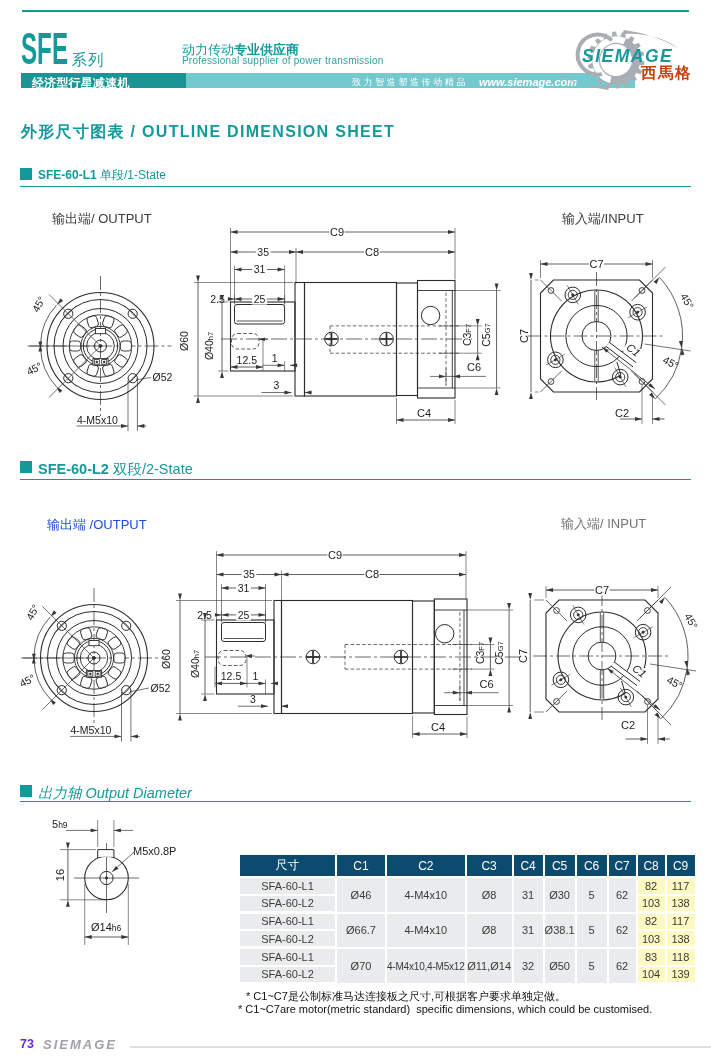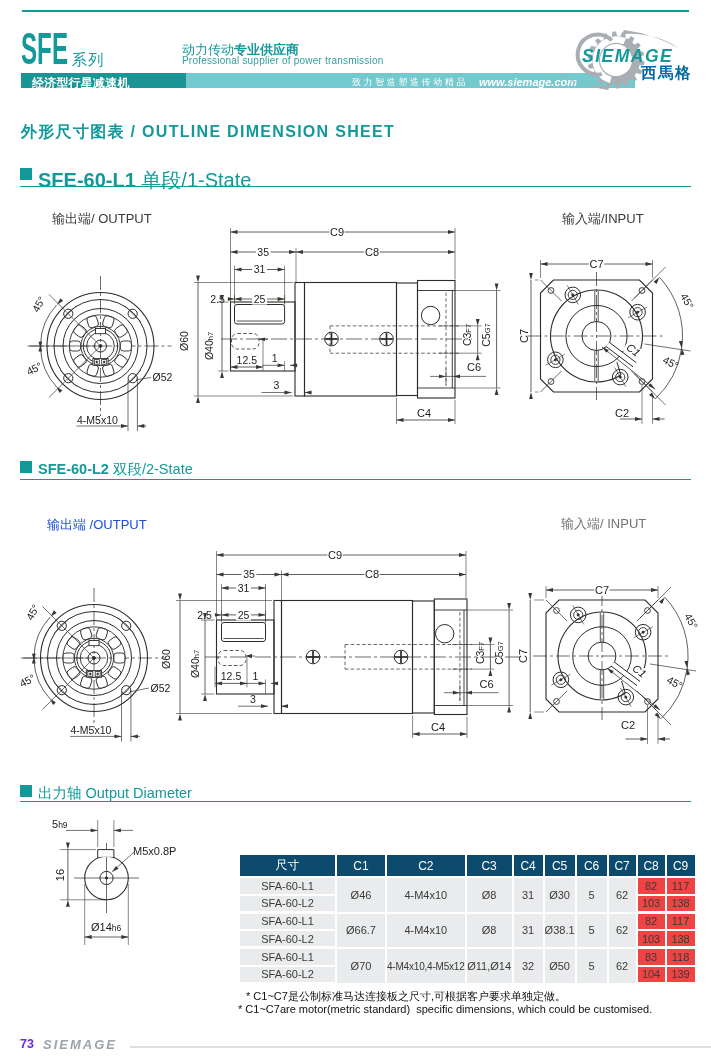--- a/index.html
+++ b/index.html
@@ -1,20 +1,20 @@
 <!DOCTYPE html>
 <html><head><meta charset="utf-8">
 <style>
 * { margin:0; padding:0; box-sizing:border-box; }
 html,body { width:711px; height:1060px; background:#fff; font-family:"Liberation Sans", sans-serif; }
 .abs { position:absolute; }
 .teal { color:#14999b; }
 .spec { position:absolute; left:239px; top:854px; border-collapse:separate; border-spacing:0; table-layout:fixed; font-size:11px; color:#3a3a3a; }
 .spec td { border:1px solid #fff; text-align:center; background:#e9ebec; height:17.8px; padding:0; white-space:nowrap; }
-.spec td.r { background:#ef4444; }
+.spec td.r { background:#fef9c3; }
 .spec tr.hr td { background:#0c4a6e; color:#fff; font-size:12px; height:23px; font-weight:normal; }
 .spec td.n { }
 .spec tr.g td { border-bottom:2.5px solid #fff; }
 </style></head>
 <body>
 <div class="abs" style="left:22px;top:10px;width:667px;height:2px;background:#14999b"></div>
 
 <svg class="abs" style="left:0;top:0" width="240" height="100" viewBox="0 0 240 100">
     <text x="21" y="64.3" font-family="Liberation Sans, sans-serif" font-weight="bold" font-size="44" fill="#14999b" textLength="47" lengthAdjust="spacingAndGlyphs">SFE</text>
     <text x="71.5" y="64.5" font-family="Liberation Sans, sans-serif" font-size="15.5" fill="#14999b" letter-spacing="1">系列</text>
@@ -32,26 +32,26 @@
 
 <svg width="711" height="110" viewBox="0 0 711 110" style="position:absolute;left:0;top:0">
     <path d="M 640.0 60.0 L 644.5 61.4 L 644.1 64.9 L 639.4 65.3 A 24.0 24.0 0 0 1 638.6 68.2 L 642.3 71.0 L 640.7 74.2 L 636.2 73.0 A 24.0 24.0 0 0 1 634.4 75.4 L 636.9 79.4 L 634.3 81.8 L 630.5 79.1 A 24.0 24.0 0 0 1 628.0 80.8 L 629.0 85.3 L 625.7 86.8 L 623.1 82.9 A 24.0 24.0 0 0 1 620.2 83.6 L 619.6 88.3 L 616.0 88.5 L 614.8 84.0 A 24.0 24.0 0 0 1 611.8 83.6 L 609.7 87.8 L 606.3 86.8 L 606.7 82.1 A 24.0 24.0 0 0 1 604.0 80.8 L 600.6 84.0 L 597.7 81.8 L 599.7 77.6 A 24.0 24.0 0 0 1 597.6 75.4 L 593.3 77.2 L 591.3 74.3 L 594.7 71.0 A 24.0 24.0 0 0 1 593.4 68.2 L 588.8 68.4 L 587.9 64.9 L 592.2 63.0 A 24.0 24.0 0 0 1 592.0 60.0 L 587.5 58.6 L 587.9 55.1 L 592.6 54.7 A 24.0 24.0 0 0 1 593.4 51.8 L 589.7 49.0 L 591.3 45.8 L 595.8 47.0 A 24.0 24.0 0 0 1 597.6 44.6 L 595.1 40.6 L 597.7 38.2 L 601.5 40.9 A 24.0 24.0 0 0 1 604.0 39.2 L 603.0 34.7 L 606.3 33.2 L 608.9 37.1 A 24.0 24.0 0 0 1 611.8 36.4 L 612.4 31.7 L 616.0 31.5 L 617.2 36.0 A 24.0 24.0 0 0 1 620.2 36.4 L 622.3 32.2 L 625.7 33.2 L 625.3 37.9 A 24.0 24.0 0 0 1 628.0 39.2 L 631.4 36.0 L 634.3 38.2 L 632.3 42.4 A 24.0 24.0 0 0 1 634.4 44.6 L 638.7 42.8 L 640.7 45.7 L 637.3 49.0 A 24.0 24.0 0 0 1 638.6 51.8 L 643.2 51.6 L 644.1 55.1 L 639.8 57.0 A 24.0 24.0 0 0 1 640.0 60.0 Z" fill="#a8aeb4"></path>
     <circle cx="616.0" cy="60.0" r="16" fill="white"></circle>
     <path d="M 610.7 79.8 A 20.5 20.5 0 1 1 624.7 41.4" stroke="white" stroke-width="6.5" fill="none"></path>
     <path d="M 601.9 74.1 A 20.0 20.0 0 1 1 611.8 40.4" stroke="#a8aeb4" stroke-width="4.0" fill="none"></path>
     <path d="M 624.0 30.0 Q 654.0 34.0 678.0 48.0 Q 656.0 32.0 622.0 34.0 Z" fill="#a8aeb4"></path>
     <path d="M 608.0 90.0 Q 578.0 86.0 558.0 73.0 Q 576.0 88.0 610.0 86.0 Z" fill="#a8aeb4"></path>
   </svg>
 <div class="abs" style="left:582px;top:46px;font-size:17.5px;font-weight:bold;font-style:italic;color:#14999b;letter-spacing:1.5px;">SIEMAGE</div>
-<div class="abs" style="left:641px;top:63px;font-size:15.5px;font-weight:bold;color:#0369a1;letter-spacing:1.5px;">西馬格</div>
+<div class="abs" style="left:641px;top:63px;font-size:15.5px;font-weight:bold;color:#c2410c;letter-spacing:1.5px;">西馬格</div>
 
 <div class="abs teal" style="left:21px;top:122px;font-size:16px;font-weight:bold;letter-spacing:1.3px;">外形尺寸图表 / OUTLINE DIMENSION SHEET</div>
 
 <div class="abs" style="left:20px;top:168px;width:12px;height:12px;background:#14999b"></div>
-<div class="abs teal" style="left:38px;top:167px;font-size:20px;text-align:right;"><b>SFE-60-L1</b> 单段/1-State</div>
+<div class="abs teal" style="left:38px;top:167px;font-size:12px;text-align:right;"><b>SFE-60-L1</b> 单段/1-State</div>
 <div class="abs" style="left:20px;top:186px;width:671px;height:1.4px;background:#14999b"></div>
 
 <div class="abs" style="left:52px;top:209.5px;font-size:13px;color:#3a3a3a;">输出端/ OUTPUT</div>
 <div class="abs" style="left:562px;top:210px;font-size:13px;color:#3a3a3a;">输入端/INPUT</div>
 <svg width="711" height="270" viewBox="0 195 711 270" style="position:absolute;left:0;top:195px">
     <line x1="29.5" y1="346.0" x2="171.5" y2="346.0" stroke="#2e2b28" stroke-width="0.7" stroke-dasharray="14 3 3 3"></line>
     <line x1="100.5" y1="276.0" x2="100.5" y2="416.0" stroke="#2e2b28" stroke-width="0.7" stroke-dasharray="14 3 3 3"></line>
     <circle cx="100.5" cy="346.0" r="53.5" stroke="#2e2b28" stroke-width="1.1" fill="none"></circle>
     <circle cx="100.5" cy="346.0" r="46.5" stroke="#2e2b28" stroke-width="1.0" fill="none"></circle>
     <circle cx="100.5" cy="346.0" r="37.5" stroke="#2e2b28" stroke-width="1.0" fill="none"></circle>
@@ -587,21 +587,21 @@
     <line x1="647.5" y1="705.0" x2="647.5" y2="744.0" stroke="#3a3733" stroke-width="0.6"></line>
     <line x1="658.0" y1="714.0" x2="658.0" y2="744.0" stroke="#3a3733" stroke-width="0.6"></line>
     <line x1="625.5" y1="739.0" x2="647.5" y2="739.0" stroke="#3a3733" stroke-width="0.8"></line>
     <polygon points="647.5,739.0 640.5,740.9 640.5,737.1" fill="#3a3733"></polygon>
     <line x1="658.0" y1="739.0" x2="670.0" y2="739.0" stroke="#3a3733" stroke-width="0.8"></line>
     <polygon points="658.0,739.0 665.0,737.1 665.0,740.9" fill="#3a3733"></polygon>
     <text x="628.0" y="728.5" font-family="Liberation Sans, sans-serif" font-size="11" fill="#1c1c1c" text-anchor="middle" font-weight="normal">C2</text>
   </svg>
 
 <div class="abs" style="left:20px;top:785px;width:12px;height:12px;background:#14999b"></div>
-<div class="abs teal" style="left:38px;top:784px;font-size:14.5px;">出力轴 Output Diameter</div>
+<div class="abs teal" style="left:38px;top:784px;font-size:14.5px;font-style:italic;">出力轴 Output Diameter</div>
 <div class="abs" style="left:20px;top:801px;width:671px;height:1.4px;background:#14999b"></div>
 
 <svg width="240" height="170" viewBox="0 805 240 170" style="position:absolute;left:0;top:805px">
     <line x1="74.0" y1="878.0" x2="139.0" y2="878.0" stroke="#2e2b28" stroke-width="0.7"></line>
     <line x1="106.5" y1="843.0" x2="106.5" y2="913.0" stroke="#2e2b28" stroke-width="0.7"></line>
     <circle cx="106.5" cy="878.0" r="21.8" stroke="#2e2b28" stroke-width="1.1" fill="none"></circle>
     <rect x="97.7" y="849.6" width="16.2" height="7.2" fill="white" stroke="none"></rect>
     <line x1="97.7" y1="849.6" x2="97.7" y2="858.2" stroke="#2e2b28" stroke-width="1.0"></line>
     <line x1="113.9" y1="849.6" x2="113.9" y2="858.2" stroke="#2e2b28" stroke-width="1.0"></line>
     <line x1="97.7" y1="849.6" x2="113.9" y2="849.6" stroke="#2e2b28" stroke-width="1.0"></line>

